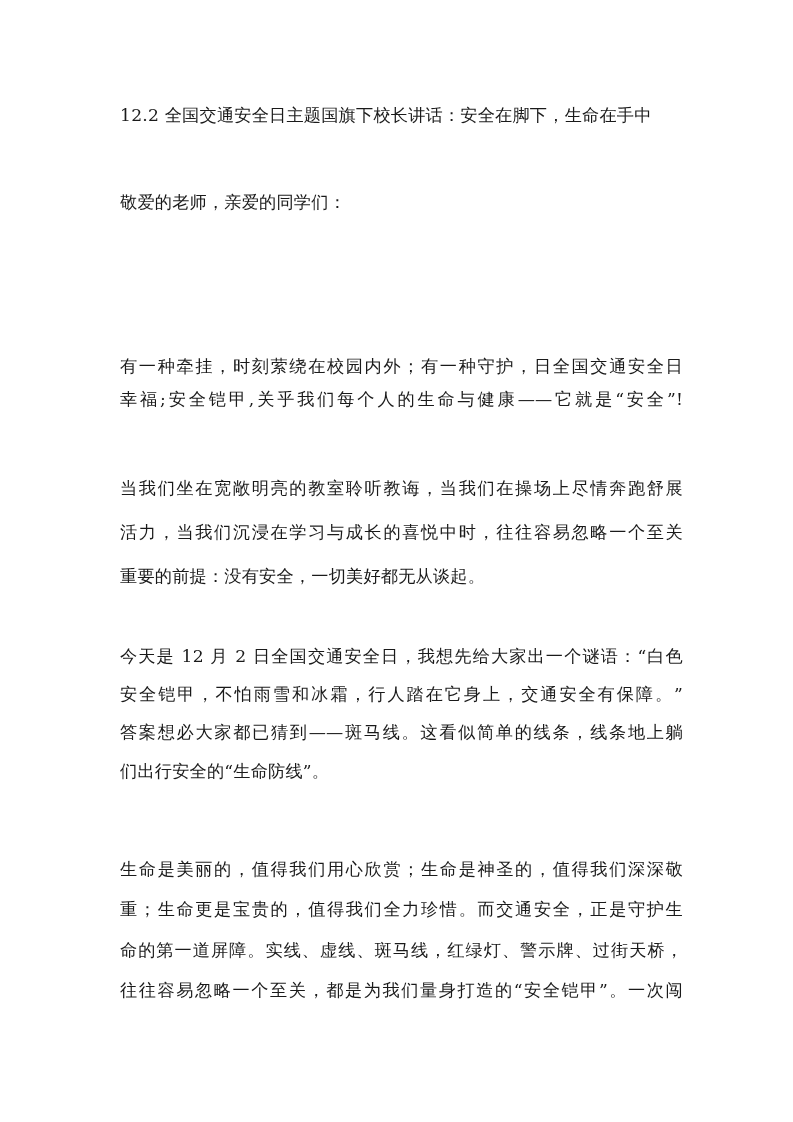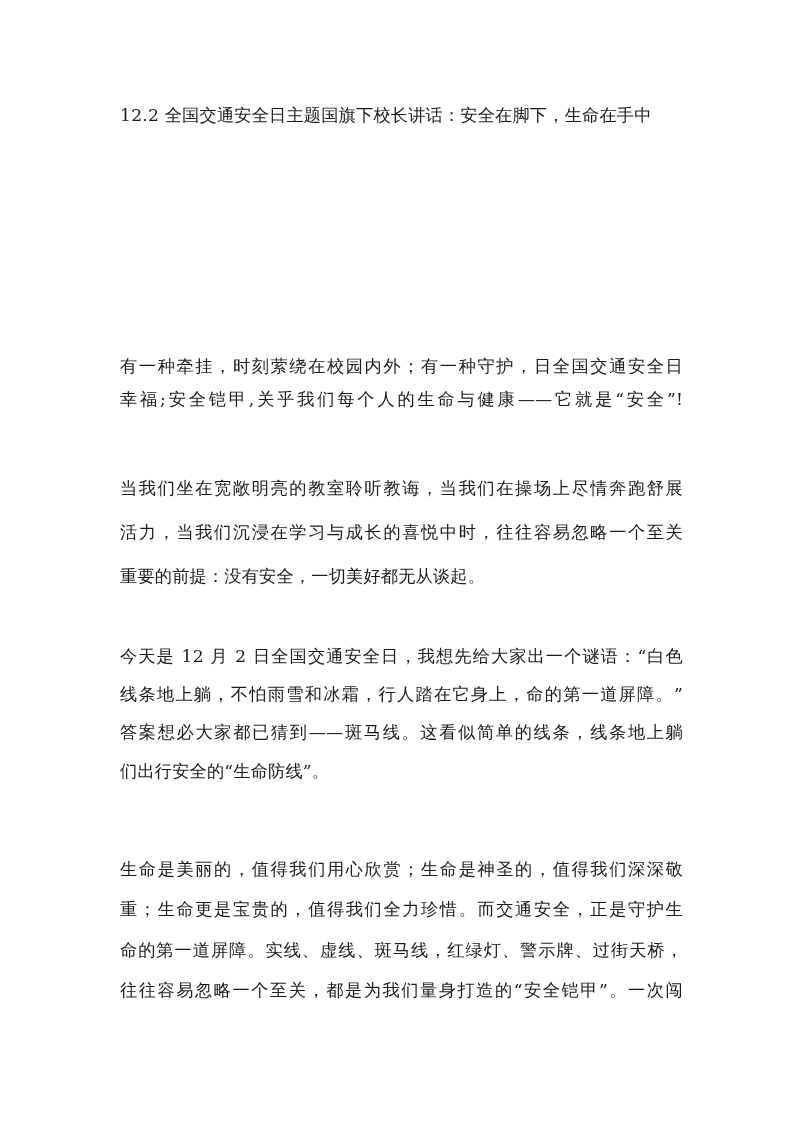--- a/index.html
+++ b/index.html
@@ -9,35 +9,36 @@
   .line { position: absolute; left: 120px; width: 563px; font-size: 17.2px; line-height: 22px;
           white-space: nowrap; letter-spacing: 0.2px; text-align: justify; text-align-last: justify; }
   .line.last { text-align-last: left; }
   .title { font-size: 17.2px; }
 </style>
 </head>
 <body>
 
 <div class="page">
   <div class="line title last" style="top:104px">12.2 全国交通安全日主题国旗下校长讲话：安全在脚下，生命在手中</div>
+  <div class="line last" style="top:191px">敬爱的老师，亲爱的同学们：</div>
 
   <div>
     <div class="line" style="top:355px">有一种牵挂，时刻萦绕在校园内外；有一种守护，日全国交通安全日</div>
     <div class="line" style="top:388px">幸福;安全铠甲,关乎我们每个人的生命与健康——它就是“安全”!</div>
   </div>
 
   <div>
     <div class="line" style="top:477px">当我们坐在宽敞明亮的教室聆听教诲，当我们在操场上尽情奔跑舒展</div>
     <div class="line" style="top:521px">活力，当我们沉浸在学习与成长的喜悦中时，往往容易忽略一个至关</div>
     <div class="line last" style="top:565px">重要的前提：没有安全，一切美好都无从谈起。</div>
   </div>
 
   <div>
     <div class="line" style="top:645px">今天是 12 月 2 日全国交通安全日，我想先给大家出一个谜语：“白色</div>
-    <div class="line" style="top:683px">线条地上躺，不怕雨雪和冰霜，行人踏在它身上，命的第一道屏障。”</div>
+    <div class="line" style="top:683px">安全铠甲，不怕雨雪和冰霜，行人踏在它身上，交通安全有保障。”</div>
     <div class="line" style="top:721px">答案想必大家都已猜到——斑马线。这看似简单的线条，线条地上躺</div>
     <div class="line last" style="top:760px">们出行安全的“生命防线”。</div>
   </div>
 
   <div>
     <div class="line" style="top:858px">生命是美丽的，值得我们用心欣赏；生命是神圣的，值得我们深深敬</div>
     <div class="line" style="top:898px">重；生命更是宝贵的，值得我们全力珍惜。而交通安全，正是守护生</div>
     <div class="line" style="top:939px">命的第一道屏障。实线、虚线、斑马线，红绿灯、警示牌、过街天桥，</div>
     <div class="line" style="top:979px">往往容易忽略一个至关，都是为我们量身打造的“安全铠甲”。一次闯</div>
   </div>

